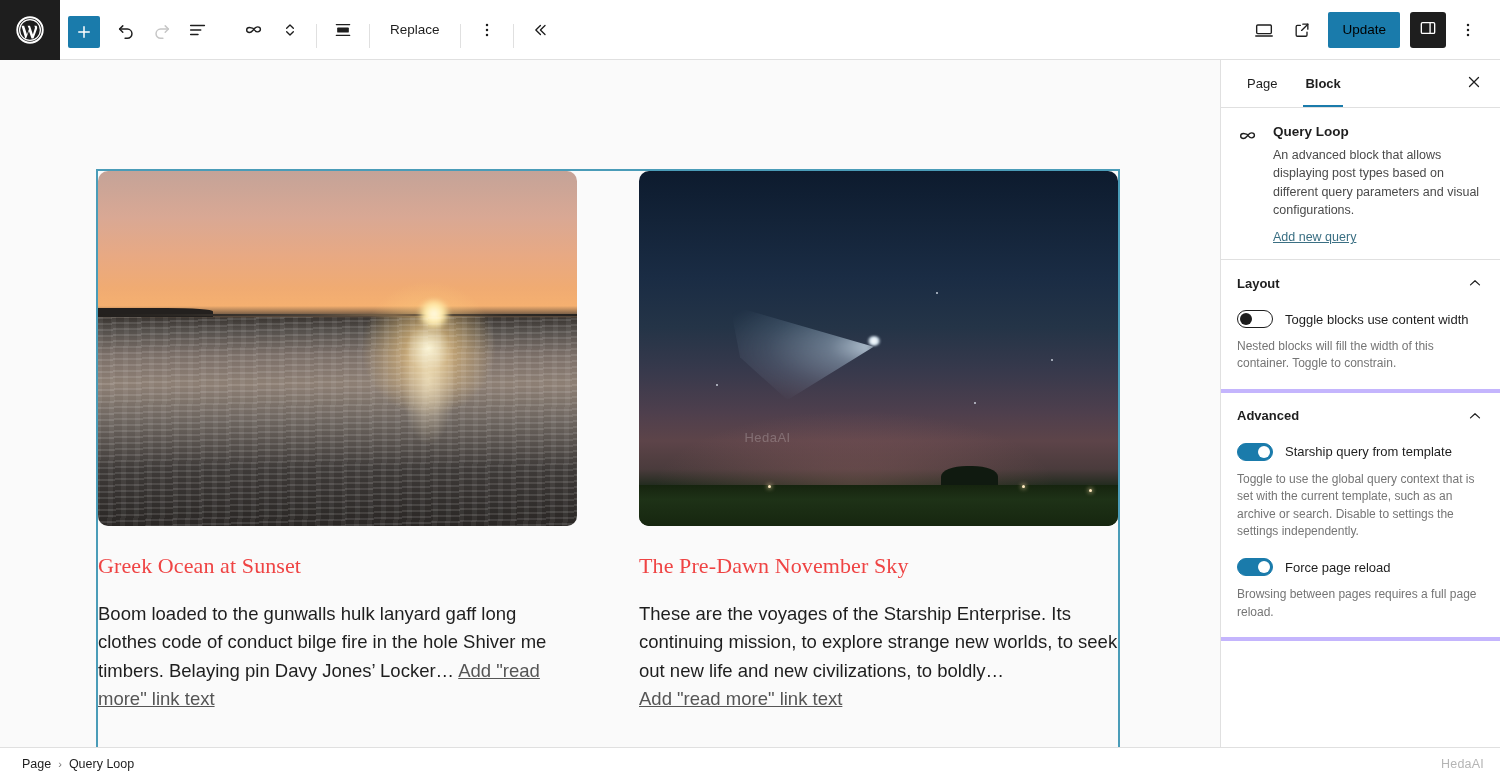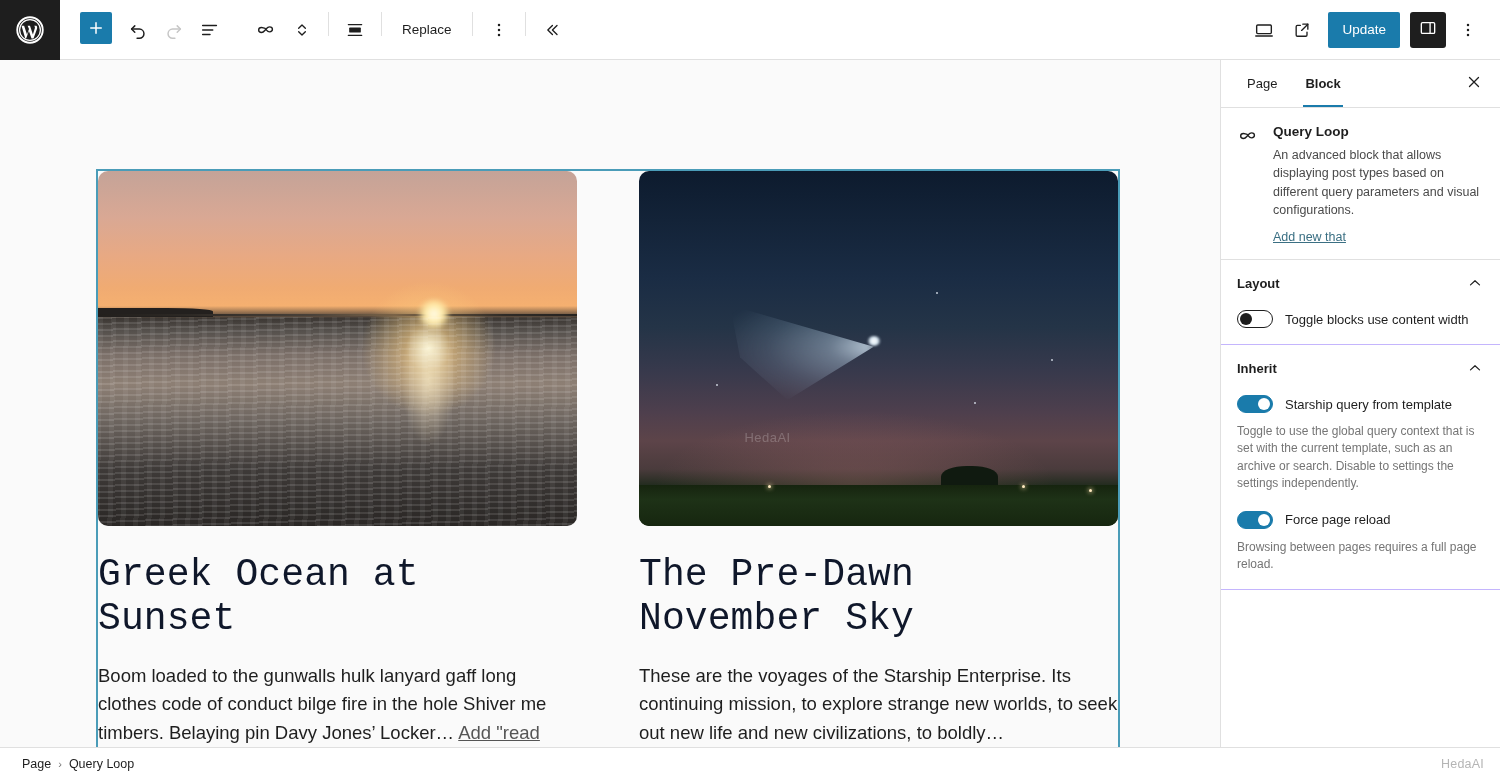--- a/index.html
+++ b/index.html
@@ -25,21 +25,21 @@
     position: relative; z-index: 20;
   }
   .wp-logo-box {
     width: 60px; height: 60px; flex: 0 0 60px;
     background: #1e1e1e;
     display: flex; align-items: center; justify-content: center;
     cursor: pointer;
   }
   .wp-logo-box svg { display: block; }
 
-  .tb-left { display: flex; align-items: flex-start; gap: 0; padding-left: 20px; }
+  .tb-left { display: flex; align-items: flex-end; gap: 0; padding-left: 8px; }
   .tb-right { display: flex; align-items: center; margin-left: auto; padding-right: 14px; gap: 2px; }
 
   .tb-btn {
     width: 36px; height: 36px;
     display: flex; align-items: center; justify-content: center;
     border: none; background: transparent; border-radius: 2px;
     cursor: pointer; color: #1e1e1e; position: relative;
   }
   .tb-btn svg { display: block; }
   .tb-btn.primary-add {
@@ -52,21 +52,21 @@
     flex: 0 0 1px;
   }
   .tb-text-btn {
     height: 36px; padding: 0 12px;
     display: flex; align-items: center;
     font-size: 13.5px; color: #1e1e1e;
     border: none; background: transparent; border-radius: 2px;
     cursor: pointer; font-family: "Liberation Sans", sans-serif;
   }
   .update-btn {
-    background: #1a7bab; color: #ffffff;
+    background: #1a7bab; color: #000000;
     height: 36px; padding: 0 14px; border: none; border-radius: 2px;
     font-size: 13.5px; cursor: pointer; margin: 0 6px;
     font-family: "Liberation Sans", sans-serif;
   }
   .sidebar-toggle-btn {
     width: 36px; height: 36px; background: #1e1e1e; color: #fff;
     display: flex; align-items: center; justify-content: center;
     border-radius: 3px; border: none; cursor: pointer; margin: 0 2px;
   }
 
@@ -96,23 +96,23 @@
     padding: 0;
   }
   .post-col { flex: 1 1 0; min-width: 0; }
 
   .post-thumb {
     width: 100%; height: 355px;
     border-radius: 10px; overflow: hidden;
     position: relative;
   }
   .post-title {
-    font-family: Liberation Mono, monospace;
-    font-size: 38px; line-height: 1.15;
-    color: #0f172a; margin: 27px 0 0 0; font-weight: 400;
+    font-family: Liberation Serif, serif;
+    font-size: 22px; line-height: 1.15;
+    color: #ef4444; margin: 27px 0 0 0; font-weight: 400;
     letter-spacing: .1px;
   }
   .post-excerpt {
     font-size: 18.5px; line-height: 1.52; color: #1e1e1e;
     margin-top: 22px;
   }
   .readmore {
     color: #555; text-decoration: underline; cursor: pointer;
   }
 
@@ -236,21 +236,21 @@
   .sb-tab.active::after {
     content: ""; position: absolute; left: 12px; right: 12px; bottom: 0;
     height: 2px; background: #1a7bab;
   }
   .sb-close {
     margin-left: auto; width: 32px; height: 32px; margin-right: 6px;
     display: flex; align-items: center; justify-content: center;
     border: none; background: transparent; cursor: pointer; color: #1e1e1e;
   }
 
-  .sb-section { border-bottom: 1px solid #c4b5fd; padding: 14px 16px 16px 16px; }
+  .sb-section { border-bottom: 4px solid #c4b5fd; padding: 14px 16px 16px 16px; }
   .sb-card { display: flex; gap: 12px; padding: 16px 16px 14px 16px; border-bottom: 1px solid #e0e0e0; }
   .sb-card-icon { flex: 0 0 24px; padding-top: 1px; color: #1e1e1e; }
   .sb-card-title { font-size: 13.5px; font-weight: 600; color: #1e1e1e; margin-bottom: 7px; }
   .sb-card-desc { font-size: 12.5px; line-height: 1.46; color: #4a4a4a; }
   .sb-card-link {
     display: inline-block; margin-top: 11px;
     font-size: 12.5px; color: #3a6f83; text-decoration: underline; cursor: pointer;
   }
 
   .sb-head {
@@ -512,44 +512,45 @@
 
       <div class="sb-card">
         <div class="sb-card-icon">
           <svg width="22" height="22" viewBox="0 0 24 24" fill="none">
             <path d="M7.1 9.3c-1.9 0-3.1 1.2-3.1 2.7s1.2 2.7 3.1 2.7c1.6 0 2.6-.9 3.6-2.1l1.6-1.9c1-1.2 2-2.1 3.6-2.1 1.9 0 3.1 1.2 3.1 2.7s-1.2 2.7-3.1 2.7c-1.6 0-2.6-.9-3.6-2.1l-1.6-1.9C9.7 10.2 8.7 9.3 7.1 9.3z" stroke="#1e1e1e" stroke-width="1.5" stroke-linecap="round" stroke-linejoin="round"></path>
           </svg>
         </div>
         <div style="flex:1 1 auto; min-width:0;">
           <div class="sb-card-title">Query Loop</div>
           <div class="sb-card-desc">An advanced block that allows displaying post types based on different query parameters and visual configurations.</div>
-          <a class="sb-card-link">Add new that</a>
+          <a class="sb-card-link">Add new query</a>
         </div>
       </div>
 
       <div class="sb-section">
         <div class="sb-head">
           <span class="sb-head-title">Layout</span>
           <span class="sb-chev">
             <svg width="18" height="18" viewBox="0 0 24 24" fill="none">
                 <path d="M6 14.5l6-5.5 6 5.5" stroke="#1e1e1e" stroke-width="1.6" stroke-linecap="round" stroke-linejoin="round"></path>
               </svg>
           </span>
         </div>
         <div class="toggle-row">
           <div class="switch off">
               <span class="knob"></span>
             </div>
           <span class="toggle-label">Toggle blocks use content width</span>
         </div>
+        <div class="help-text">Nested blocks will fill the width of this container. Toggle to constrain.</div>
       </div>
 
       <div class="sb-section">
         <div class="sb-head">
-          <span class="sb-head-title">Inherit</span>
+          <span class="sb-head-title">Advanced</span>
           <span class="sb-chev">
             <svg width="18" height="18" viewBox="0 0 24 24" fill="none">
                 <path d="M6 14.5l6-5.5 6 5.5" stroke="#1e1e1e" stroke-width="1.6" stroke-linecap="round" stroke-linejoin="round"></path>
               </svg>
           </span>
         </div>
 
         <div class="toggle-row">
           <div class="switch on">
               <span class="knob"></span>

